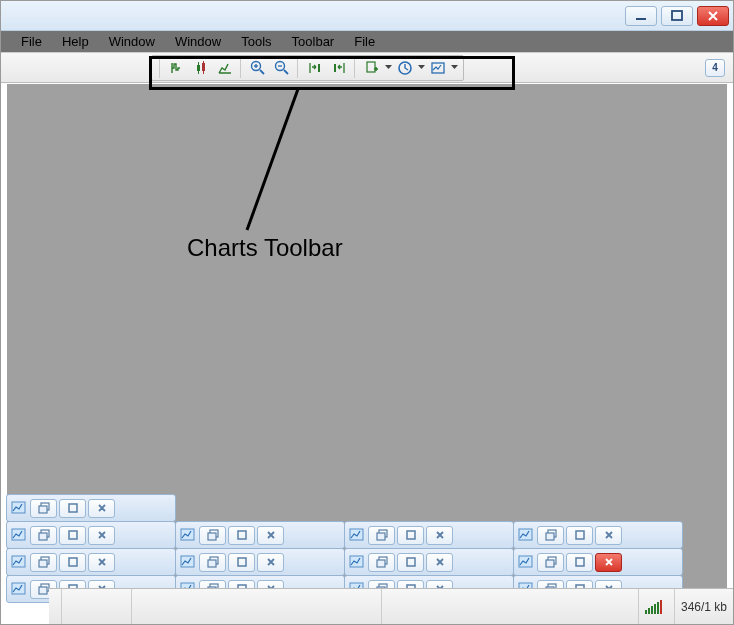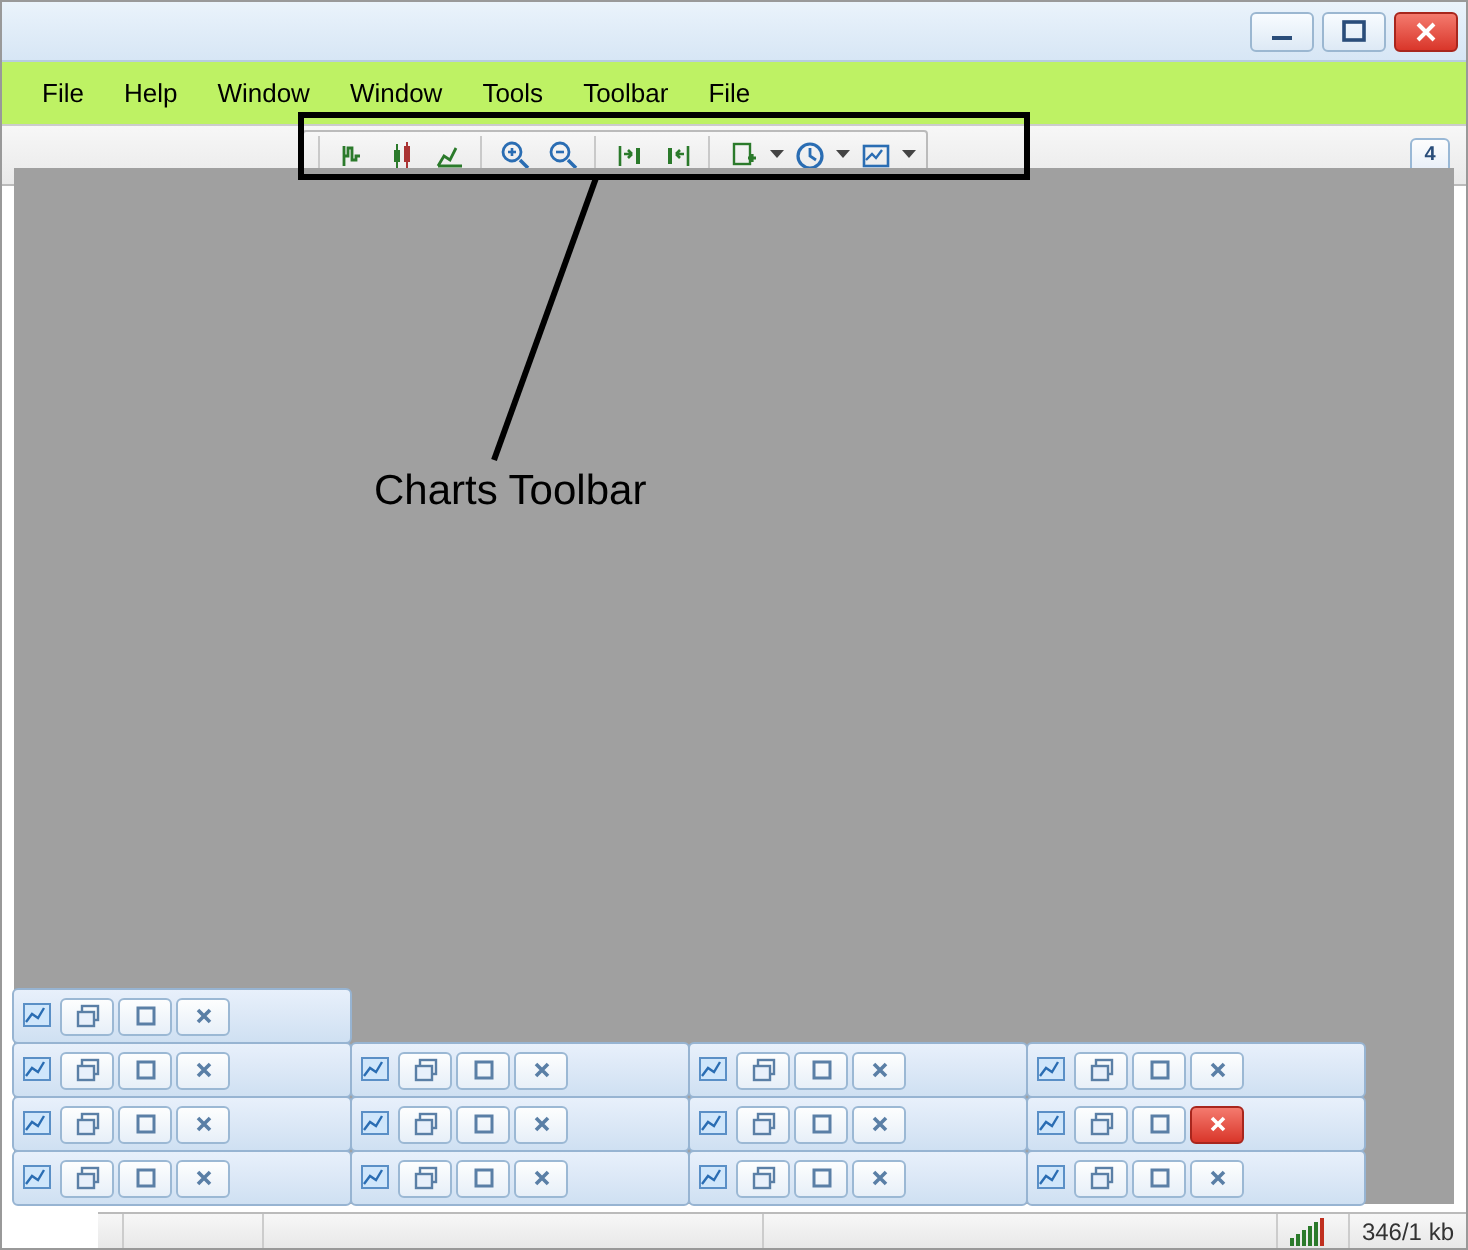--- a/index.html
+++ b/index.html
@@ -23,22 +23,22 @@
   width: 32px; height: 20px; margin-left: 4px;
   border: 1px solid #9bb7d1;
   border-radius: 3px;
   background: linear-gradient(#f8fcff,#dde9f5);
   display: flex; align-items: center; justify-content: center;
   cursor: pointer;
 }
 .winbtn svg { display: block; }
 .winbtn.close { background: linear-gradient(#f47a6e,#d9362a); border-color:#a8261d; }
 .menubar {
-  height: 32px;
-  background: #bef264;
+  height: 22px;
+  background: #737373;
   display: flex; align-items: center;
   padding-left: 10px; gap: 0;
   border-bottom: 1px solid #ccc;
 }
 .menuitem { padding: 2px 10px; cursor: pointer; }
 .toolbar-row {
   height: 30px;
   background: linear-gradient(#f7f7f7,#e9e9e9);
   border-bottom: 1px solid #bbb;
   display: flex; align-items: center;
@@ -83,21 +83,21 @@
   left:142px; top:-28px;
   width: 366px; height: 34px;
   border: 3px solid #000;
   pointer-events:none;
 }
 .annot-line {
   position:absolute; pointer-events:none;
 }
 .annot-label {
   position:absolute; left:180px; top:150px;
-  font-size: 21px; color:#000;
+  font-size: 24px; color:#000;
   pointer-events:none;
 }
 .mini-windows {
   position:absolute; left:0; bottom:0;
   display:flex; flex-direction:column;
 }
 .mini-row { display:flex; }
 .mini {
   width: 170px; height: 28px;
   background: linear-gradient(#e8f0fb,#cfe0f2);
@@ -110,21 +110,21 @@
 .mini .b {
   width:27px; height:19px;
   background: linear-gradient(#fdfefe,#e7eff8);
   border:1px solid #9bb8d4; border-radius:3px;
   display:flex;align-items:center;justify-content:center;
   cursor:pointer;
 }
 .mini .b.closebtn-red { background: linear-gradient(#f47a6e,#d9362a); border-color:#a8261d;}
 .statusbar {
   position:absolute; left:0; bottom:0; right:0;
-  height:18px;
+  height:36px;
   background:linear-gradient(#f7f7f7,#e8e8e8);
   border-top:1px solid #bbb;
   display:flex; align-items:center;
   font-size:12px; color:#333;margin-left:48px;
 }
 .statusbar .cell { border-left:1px solid #ccc; height:100%; display:flex;align-items:center; padding:0 6px;}
 .statusbar .spacer{ flex:1; }
 .bars { display:flex; gap:1px; align-items:flex-end; height:14px; margin-right:6px;}
 .bars span { width:2px; }
 </style>

